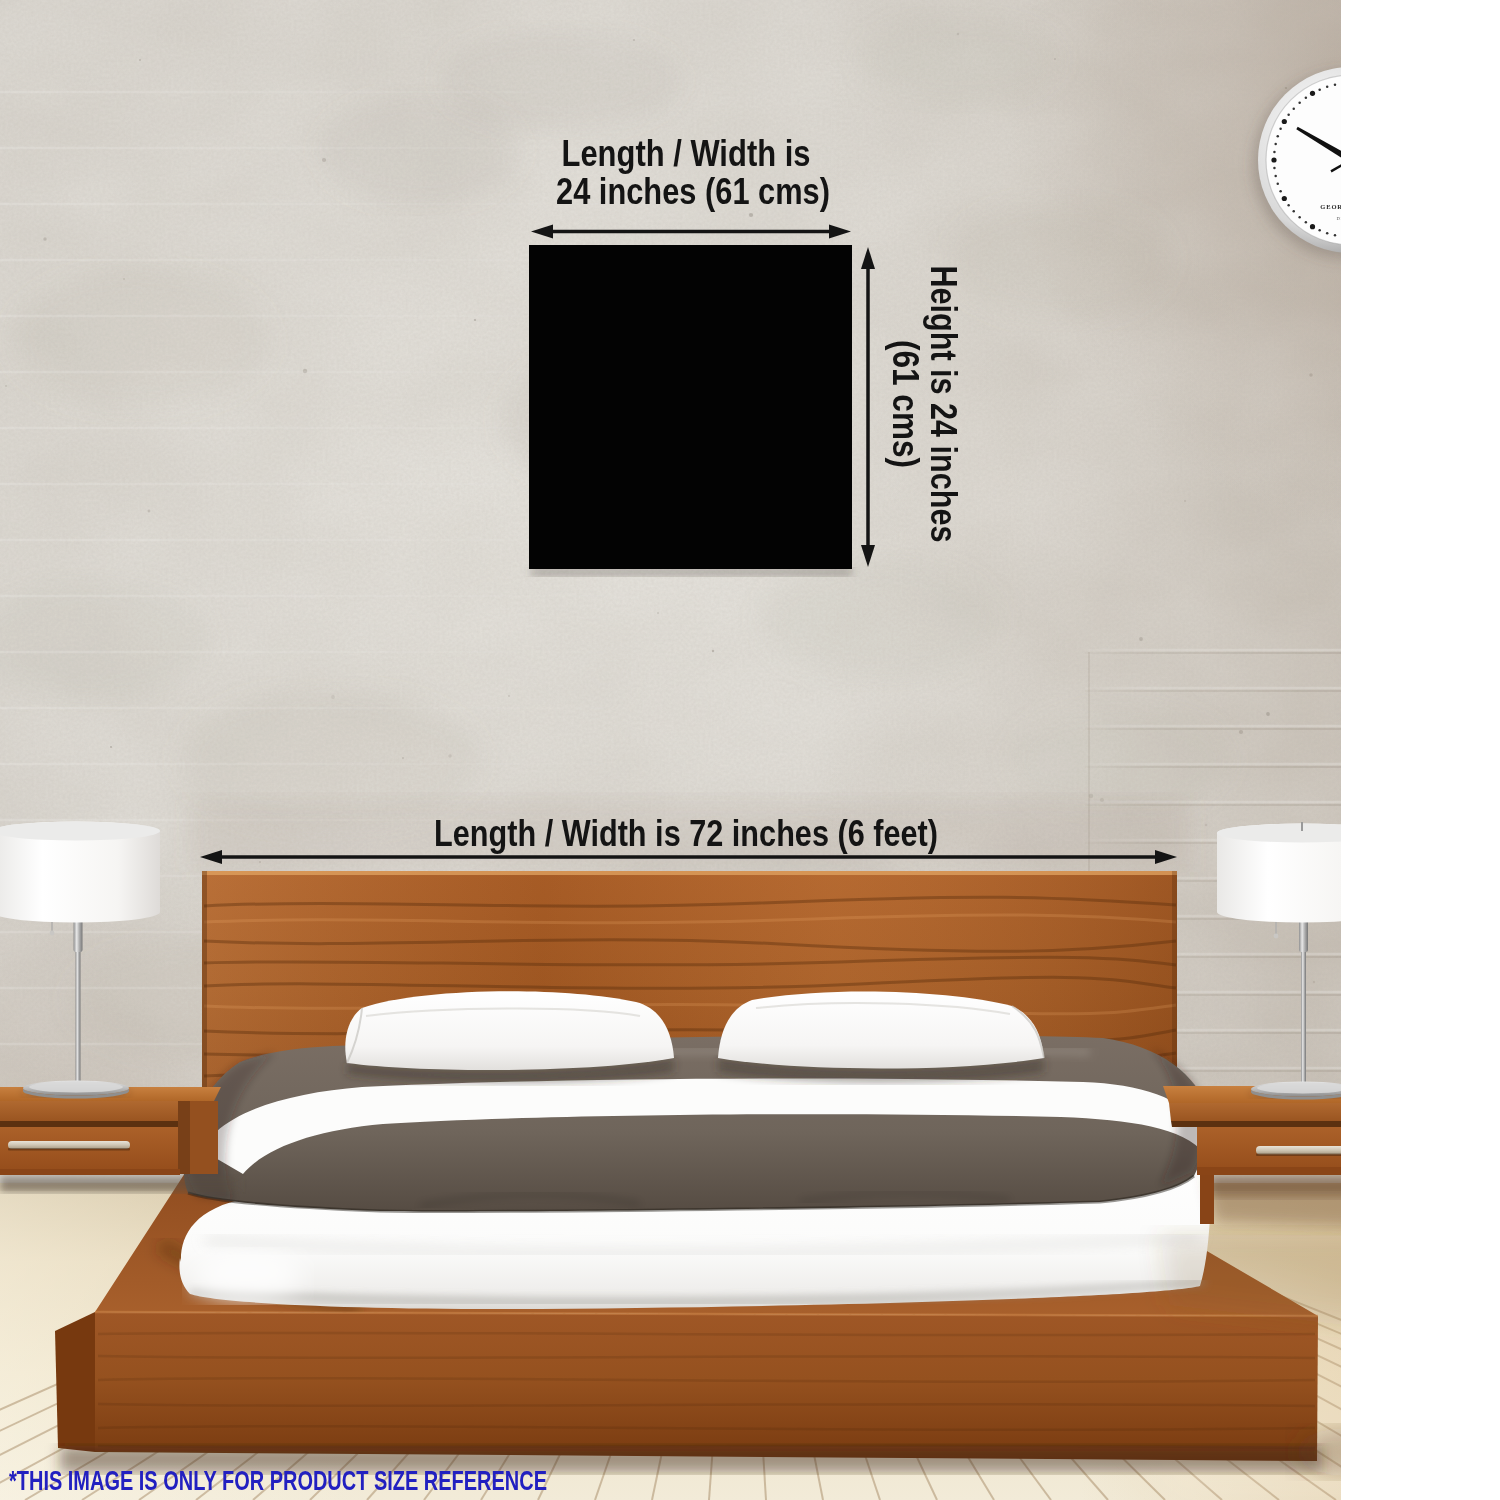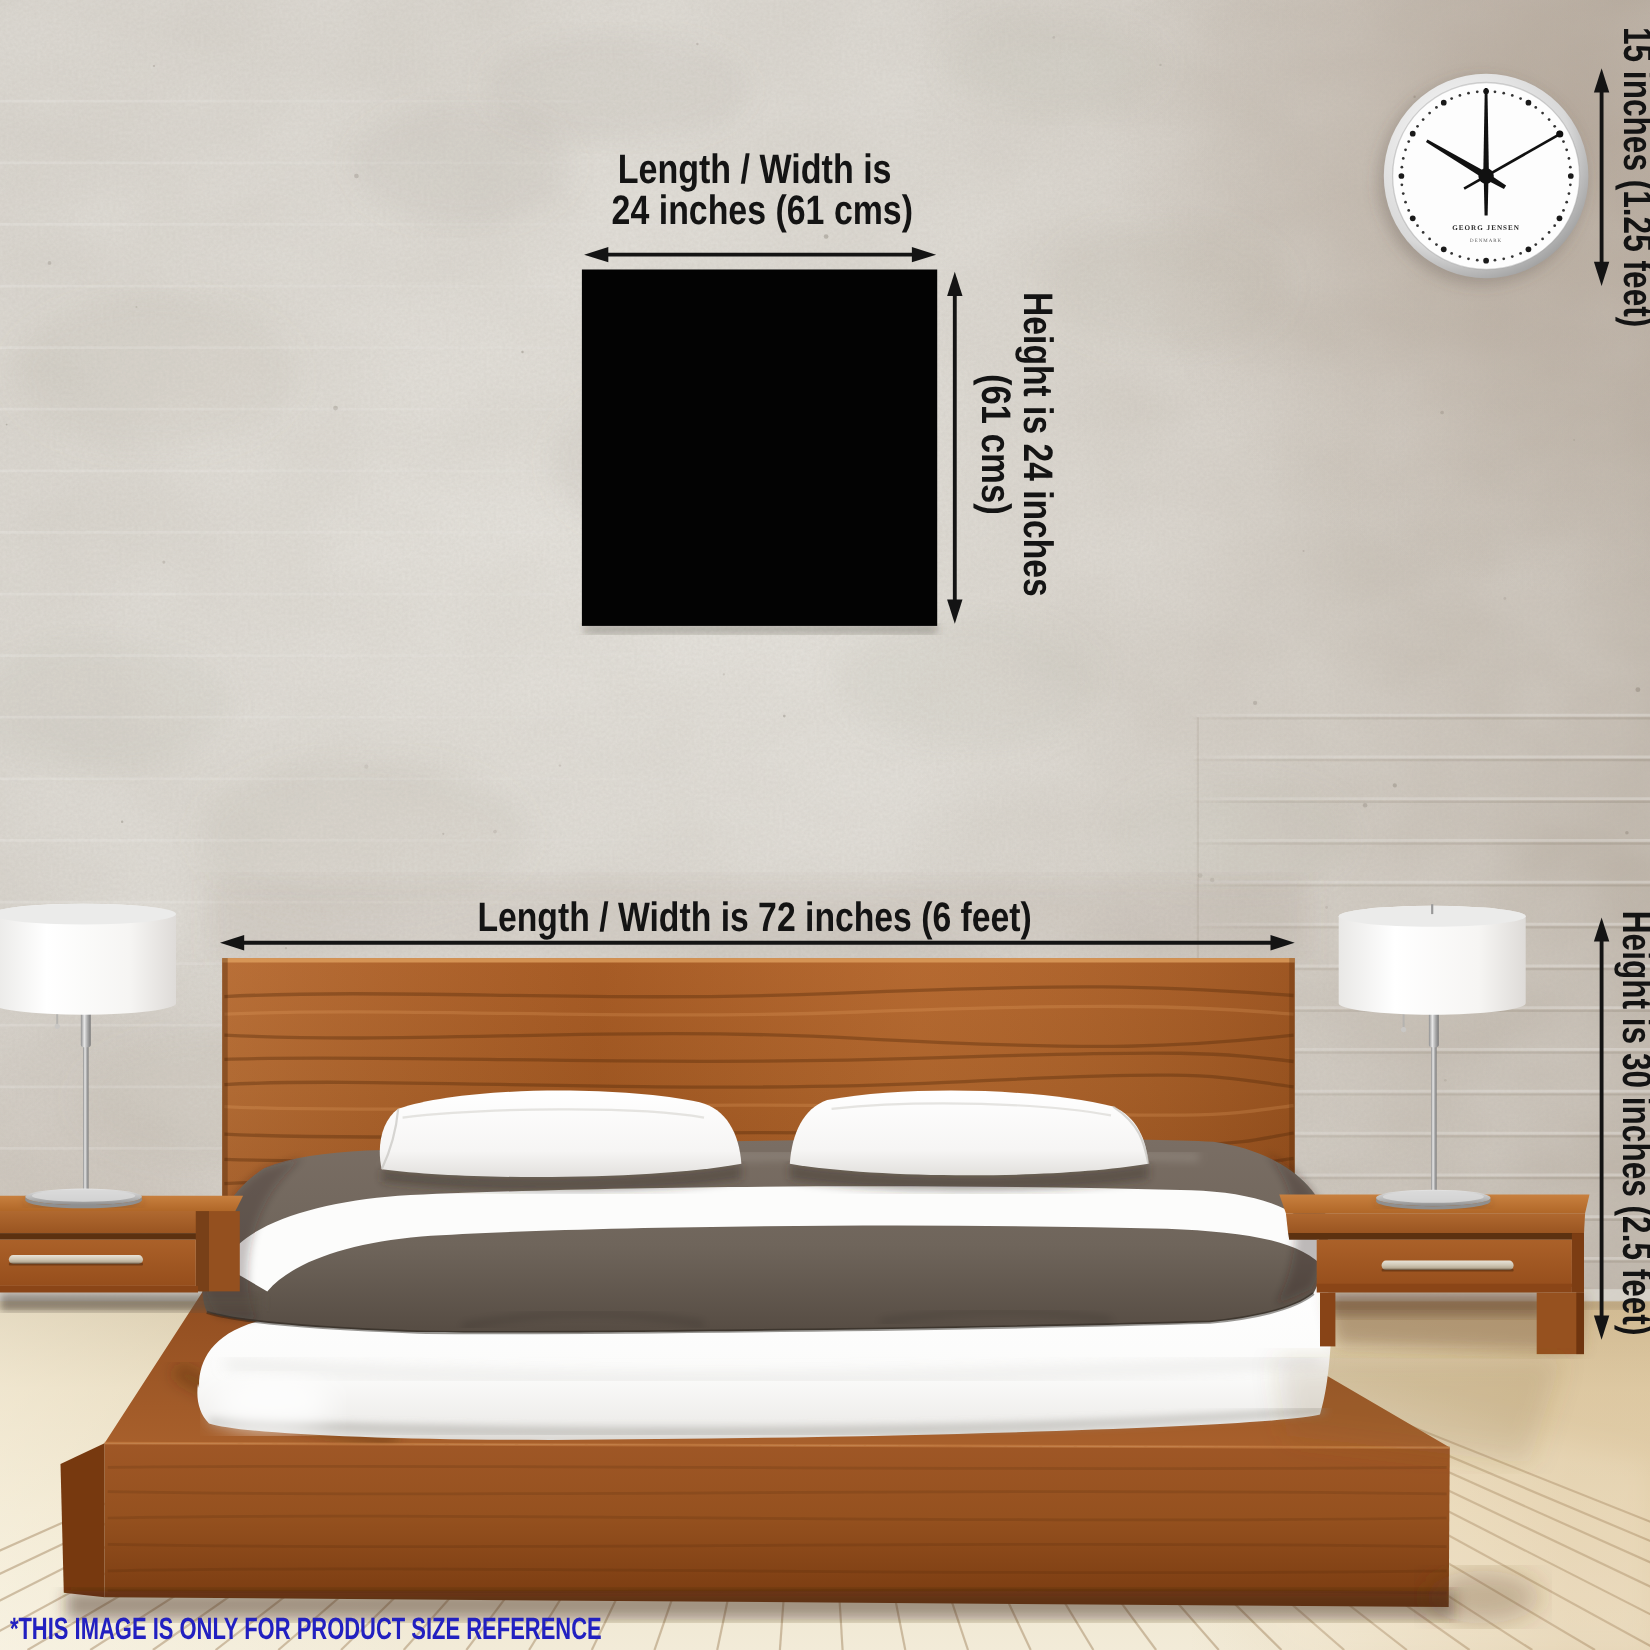--- a/index.html
+++ b/index.html
@@ -1,16 +1,16 @@
 <!DOCTYPE html>
 <html><head>
 <meta charset="utf-8">
 <style>
 html,body{margin:0;padding:0;background:#fff}
-.page{position:relative;width:1500px;height:1500px;overflow:hidden;font-family:"Liberation Sans",sans-serif}
+.page{position:relative;width:1341px;height:1500px;overflow:hidden;font-family:"Liberation Sans",sans-serif}
 svg{display:block}
 </style>
 </head>
 <body>
 <div class="page">
 <svg width="1500" height="1500" viewBox="0 0 1500 1500">
 <defs>
 <linearGradient id="wallRight" x1="0" y1="0" x2="1" y2="0">
 <stop offset="0.55" stop-color="rgba(160,143,125,0)"></stop>
 <stop offset="0.8" stop-color="rgba(160,143,125,0.22)"></stop>

